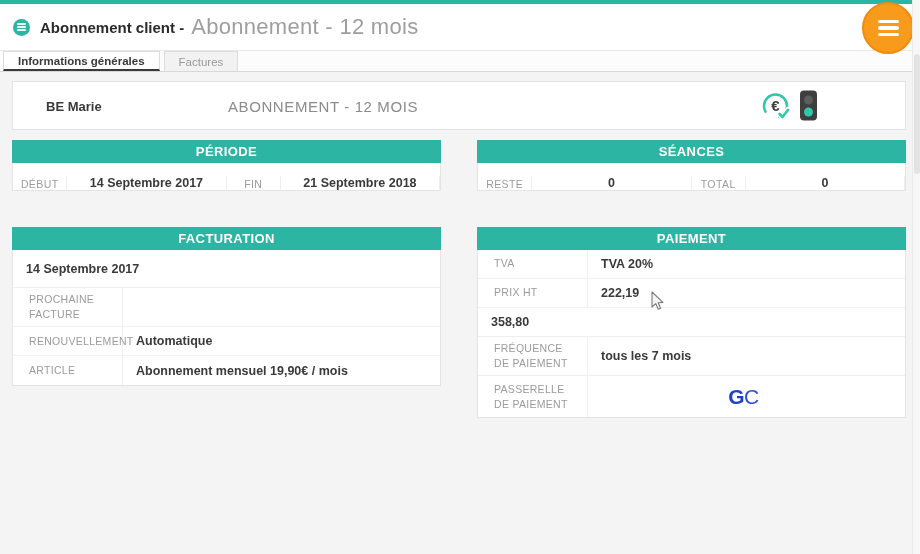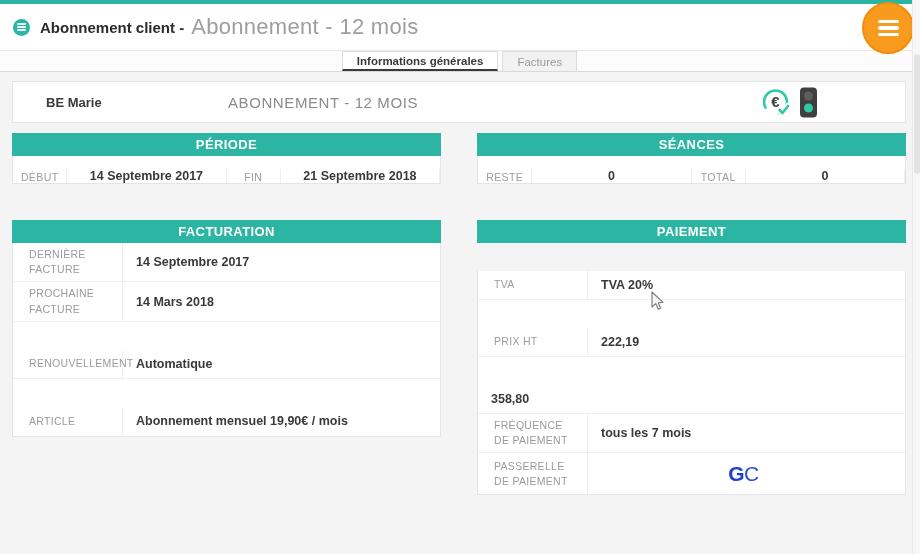--- a/index.html
+++ b/index.html
@@ -15,31 +15,31 @@
   .list-circle .bars i { display:block; width:9px; height:1.5px; background:#eafffb; border-radius:1px; }
   .title-bold { font-size:15px; font-weight:bold; color:#2b2b2b; margin-left:10px; white-space:pre; }
   .title-light { font-size:22px; font-weight:400; color:#9e9e9e; margin-left:7px; letter-spacing:.3px; }
 
   .fab { position:absolute; top:2px; right:6px; width:52px; height:52px; border-radius:50%;
          background:#f89b1c; border:2px solid #ef8d10; z-index:20; display:flex; flex-direction:column;
          align-items:center; justify-content:center; gap:3px; cursor:pointer; }
   .fab i { display:block; width:21px; height:3.2px; background:#fff; border-radius:2px; }
 
   
-  .tab-bar { height:21px; background:#fcfcfc; border-bottom:1px solid #d8d8d8; display:flex; align-items:stretch; padding-left:3px;justify-content:center; }
+  .tab-bar { height:21px; background:#fcfcfc; border-bottom:1px solid #d8d8d8; display:flex; align-items:stretch; padding-left:3px; }
   .tab { font-size:11.5px; padding:0 14px; display:flex; align-items:center; border:1px solid #dcdcdc; margin-right:4px; cursor:pointer; }
   .tab.active { background:#fff; color:#3a3a3a; font-weight:bold; border-bottom:2px solid #3a3a3a; }
   .tab.inactive { background:#f2f2f2; color:#9a9a9a; border-bottom:none; }
 
   
   .content { position:absolute; top:73px; left:0; right:8px; bottom:0; }
   .scrollbar-track { position:absolute; top:0; right:0; width:8px; height:554px; background:#f7f7f7; border-left:1px solid #eaeaea; z-index:30; }
   .scrollbar-thumb { position:absolute; top:54px; left:1px; width:6px; height:120px; background:#e3e3e3; border-radius:3px; }
 
-  .client-card { margin:8px 6px 10px 12px; height:42px; background:#fff; border:1px solid #e4e4e4; position:relative; }
+  .client-card { margin:8px 6px 10px 12px; height:49px; background:#fff; border:1px solid #e4e4e4; position:relative; }
   .client-name { position:absolute; left:33px; top:50%; transform:translateY(-50%); font-size:13px; font-weight:bold; color:#3a3a3a; }
   .client-sub { position:absolute; left:310px; top:50%; transform:translate(-50%,-50%); font-size:15px; color:#8b8b8b; letter-spacing:.6px; }
   .client-icons { position:absolute; right:88px; top:50%; transform:translateY(-50%); display:flex; align-items:center; gap:9px; }
 
   .traffic { width:17px; height:30px; background:#3f3f3f; border-radius:4px; display:flex; flex-direction:column; align-items:center; justify-content:center; gap:3px; }
   .traffic .lamp { width:9px; height:9px; border-radius:50%; }
   .traffic .lamp.off { background:#5e5e5e; }
   .traffic .lamp.on { background:#2fc9a9; }
 
   .grid { margin:0 6px 0 12px; display:grid; grid-template-columns:1fr 1fr; column-gap:17px; row-gap:15px; align-items:start;gap:36px; }
@@ -54,21 +54,21 @@
   .pair-row .pvalue { width:37.5%; font-size:12.5px; font-weight:bold; color:#3a3a3a; border-left:1px solid #efefef; }
   .pair-row .plabel + .pvalue { border-right:1px solid #efefef; }
   .pair-row .plabel:nth-child(3) { border-right:none; }
 
   
   .lv-row { display:flex; align-items:stretch; border-bottom:1px solid #f0f0f0; }
   .lv-row:last-child { border-bottom:none; }
   .lv-label { width:110px; flex:0 0 auto; padding:4px 6px 4px 16px; font-size:10.5px; color:#9b9b9b; letter-spacing:.3px; line-height:1.45; display:flex; align-items:center; border-right:1px solid #efefef; }
   .lv-value { flex:1; padding:4px 6px 4px 13px; font-size:12.5px; font-weight:bold; color:#3a3a3a; display:flex; align-items:center; }
   .lv-value.center { justify-content:center; padding-left:0; }
-  .h38 { min-height:38px; } .h29 { min-height:29px;margin-top:28px; } .h35 { min-height:35px; } .h30 { min-height:30px; } .h41 { min-height:41px; }
+  .h38 { min-height:38px; } .h29 { min-height:29px; } .h35 { min-height:35px; } .h30 { min-height:30px; } .h41 { min-height:41px; }
 
   .gc-logo { font-size:21px; letter-spacing:-.5px; }
   .gc-g { color:#1c40c9; font-weight:800; }
   .gc-c { color:#2a4fd3; font-weight:400; }
 
   .cursor { position:absolute; left:650px; top:291px; z-index:40; pointer-events:none; }
 </style>
 </head>
 <body>
 
@@ -143,26 +143,24 @@
           <span class="cell plabel">TOTAL</span>
           <span class="cell pvalue">0</span>
         </div>
       </div>
     </div>
 
     <div>
       <div class="thead">FACTURATION</div>
       <div class="tbody">
         <div class="lv-row h38">
-          <span class="lv-label">DERNIÈRE FACTURE</span>
           <span class="lv-value">14 Septembre 2017</span>
         </div>
         <div class="lv-row h38">
           <span class="lv-label">PROCHAINE FACTURE</span>
-          <span class="lv-value">14 Mars 2018</span>
         </div>
         <div class="lv-row h29">
           <span class="lv-label">RENOUVELLEMENT</span>
           <span class="lv-value">Automatique</span>
         </div>
         <div class="lv-row h29">
           <span class="lv-label">ARTICLE</span>
           <span class="lv-value">Abonnement mensuel 19,90€ / mois</span>
         </div>
       </div>

